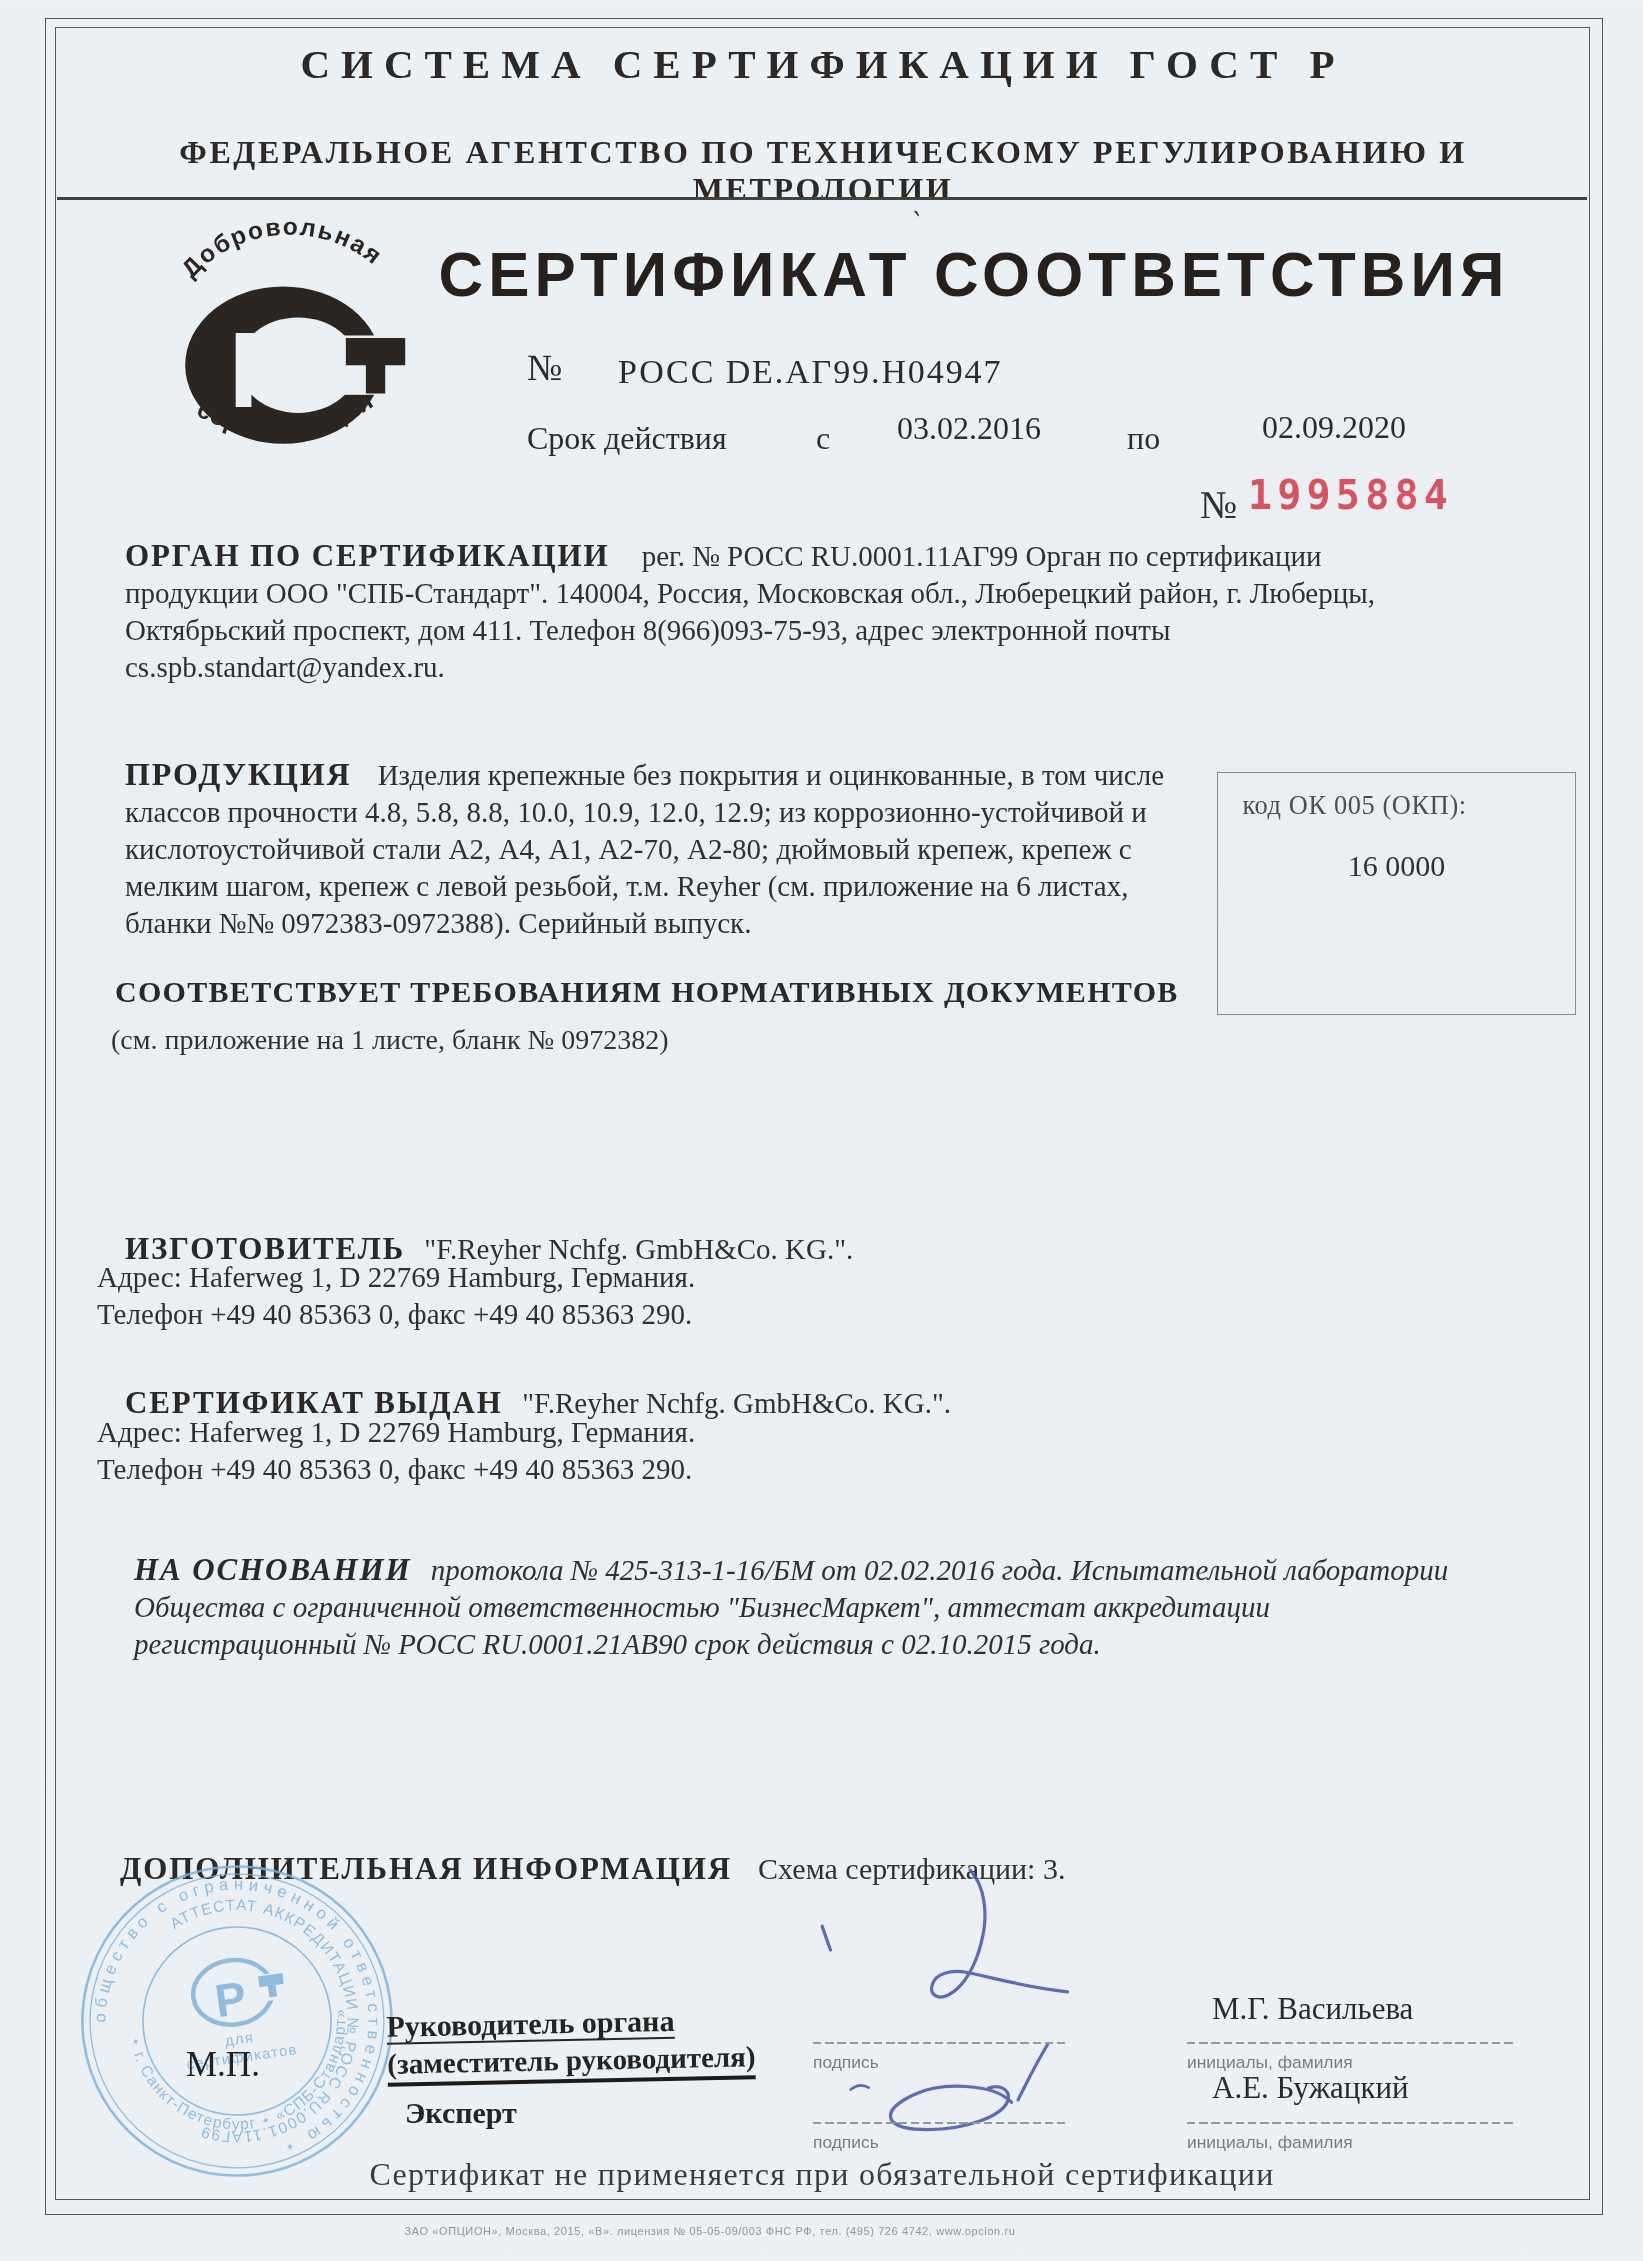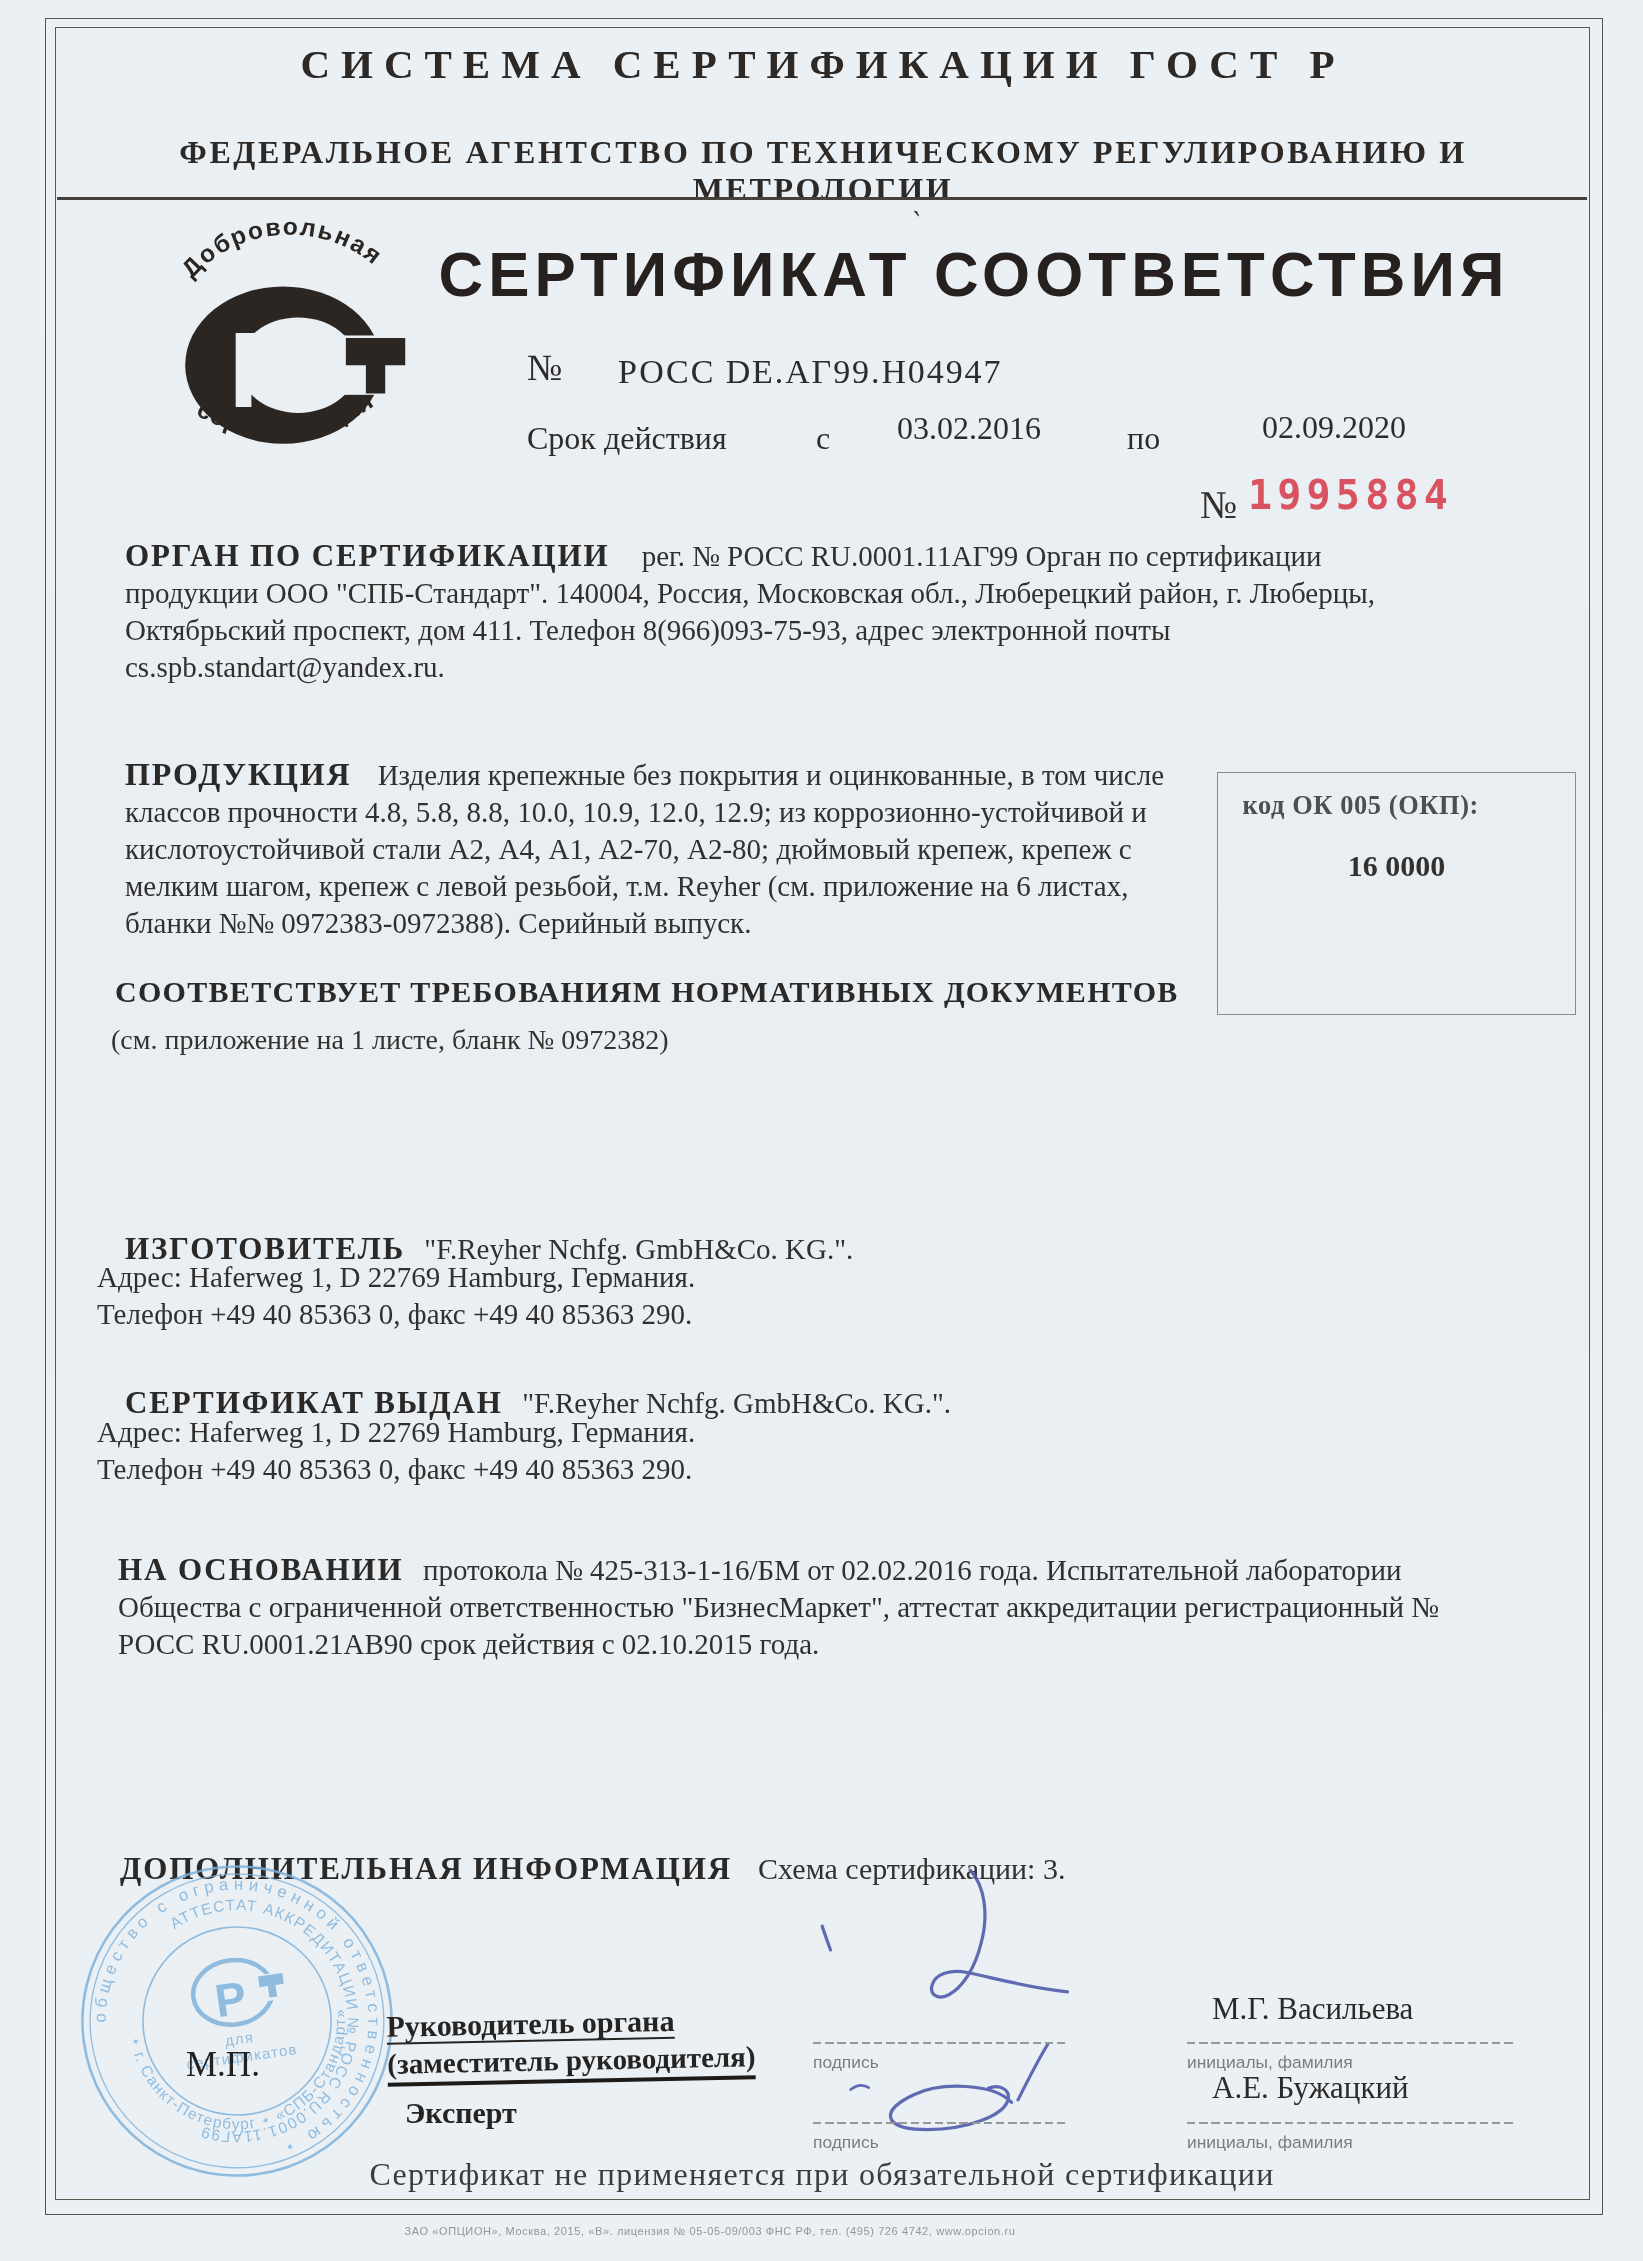--- a/index.html
+++ b/index.html
@@ -24,21 +24,21 @@
   .doc-title{font-family:"Liberation Sans",sans-serif;font-size:63px;font-weight:bold;letter-spacing:5.2px;color:#26211e;transform:scaleX(.98);transform-origin:center;}
   .serif50{font-size:32px;}
   .no-label{font-size:37px;}
   .cert-no{font-size:34px;letter-spacing:1.9px;}
   .blank-no-sign{font-size:39px;color:#35302c;}
   .blank-no-digits{font-family:"DejaVu Sans Mono",monospace;font-size:40px;font-weight:bold;letter-spacing:5.2px;color:var(--red);}
   .para{margin:10px;font-size:29px;line-height:37px;color:#31302e;}
   .slabel{font-weight:bold;font-size:31px;letter-spacing:1.9px;color:#2b2927;}
   .mr50{margin-right:32px;} .mr40{margin-right:26px;} .mr30{margin-right:19.3px;}
   .addr{font-size:29px;color:#31302e;}
-  .codebox{position:absolute;border:1.3px solid #8b8b8b;font-weight:bold;}
+  .codebox{position:absolute;border:1.3px solid #8b8b8b;}
   .codebox .cb-label{margin:17px 0 0 24.5px;font-size:26.4px;letter-spacing:0.6px;color:#4e4e4e;}
   .codebox .cb-value{margin-top:28px;text-align:center;font-size:30px;color:#33312f;}
   .conf-h{font-size:30px;font-weight:bold;letter-spacing:1.3px;color:#2b2927;}
   .conf-n{font-size:28px;color:#34322f;}
   .mp{font-size:35px;color:#222;}
   .role1{font-size:30px;font-weight:bold;color:#262422;text-decoration:underline;text-underline-offset:6.4px;text-decoration-thickness:1.9px;}
   .role2{font-size:29px;font-weight:bold;color:#262422;border-bottom:4.5px solid #1d1b19;padding-bottom:2.6px;display:inline-block;margin-top:3.9px;}
   .expert{font-size:30px;font-weight:bold;color:#262422;}
   .sig-name{font-size:31px;color:#2c2a28;}
   .sigline{position:absolute;height:1.9px;background:repeating-linear-gradient(90deg,#979797 0 8.4px,transparent 8.4px 12.2px);}
@@ -121,21 +121,21 @@
   </p>
   <div class="abs addr" style="left:97px;top:1261px;">Адрес: Haferweg 1, D 22769 Hamburg, Германия.</div>
   <div class="abs addr" style="left:97px;top:1298px;">Телефон +49 40 85363 0, факс +49 40 85363 290.</div>
 
   <p class="abs para" style="left:115px;top:1374px;width:1354px;">
     <span class="slabel mr30">СЕРТИФИКАТ ВЫДАН</span><span>"F.Reyher Nchfg. GmbH&amp;Co. KG.".</span>
   </p>
   <div class="abs addr" style="left:97px;top:1416px;">Адрес: Haferweg 1, D 22769 Hamburg, Германия.</div>
   <div class="abs addr" style="left:97px;top:1453px;">Телефон +49 40 85363 0, факс +49 40 85363 290.</div>
 
-  <p class="abs para" style="left:108px;top:1541px;width:1321px;">
+  <p class="abs para" style="left:124px;top:1541px;width:1321px;font-style:italic;">
     <span class="slabel mr30">НА ОСНОВАНИИ</span><span>протокола № 425-313-1-16/БМ от 02.02.2016 года. Испытательной лаборатории Общества с ограниченной ответственностью "БизнесМаркет", аттестат аккредитации регистрационный № РОСС RU.0001.21АВ90 срок действия с 02.10.2015 года.</span>
   </p>
 
   <p class="abs para" style="left:110px;top:1840px;width:1418px;">
     <span class="slabel mr40">ДОПОЛНИТЕЛЬНАЯ ИНФОРМАЦИЯ</span><span style="font-size:30px;">Схема сертификации: 3.</span>
   </p>
 
   <svg class="abs stamp-wrap" style="left:76px;top:1860px;" width="322" height="322" viewBox="0 0 500 500">
     <g transform="rotate(-8 250 250)">
       <defs>

